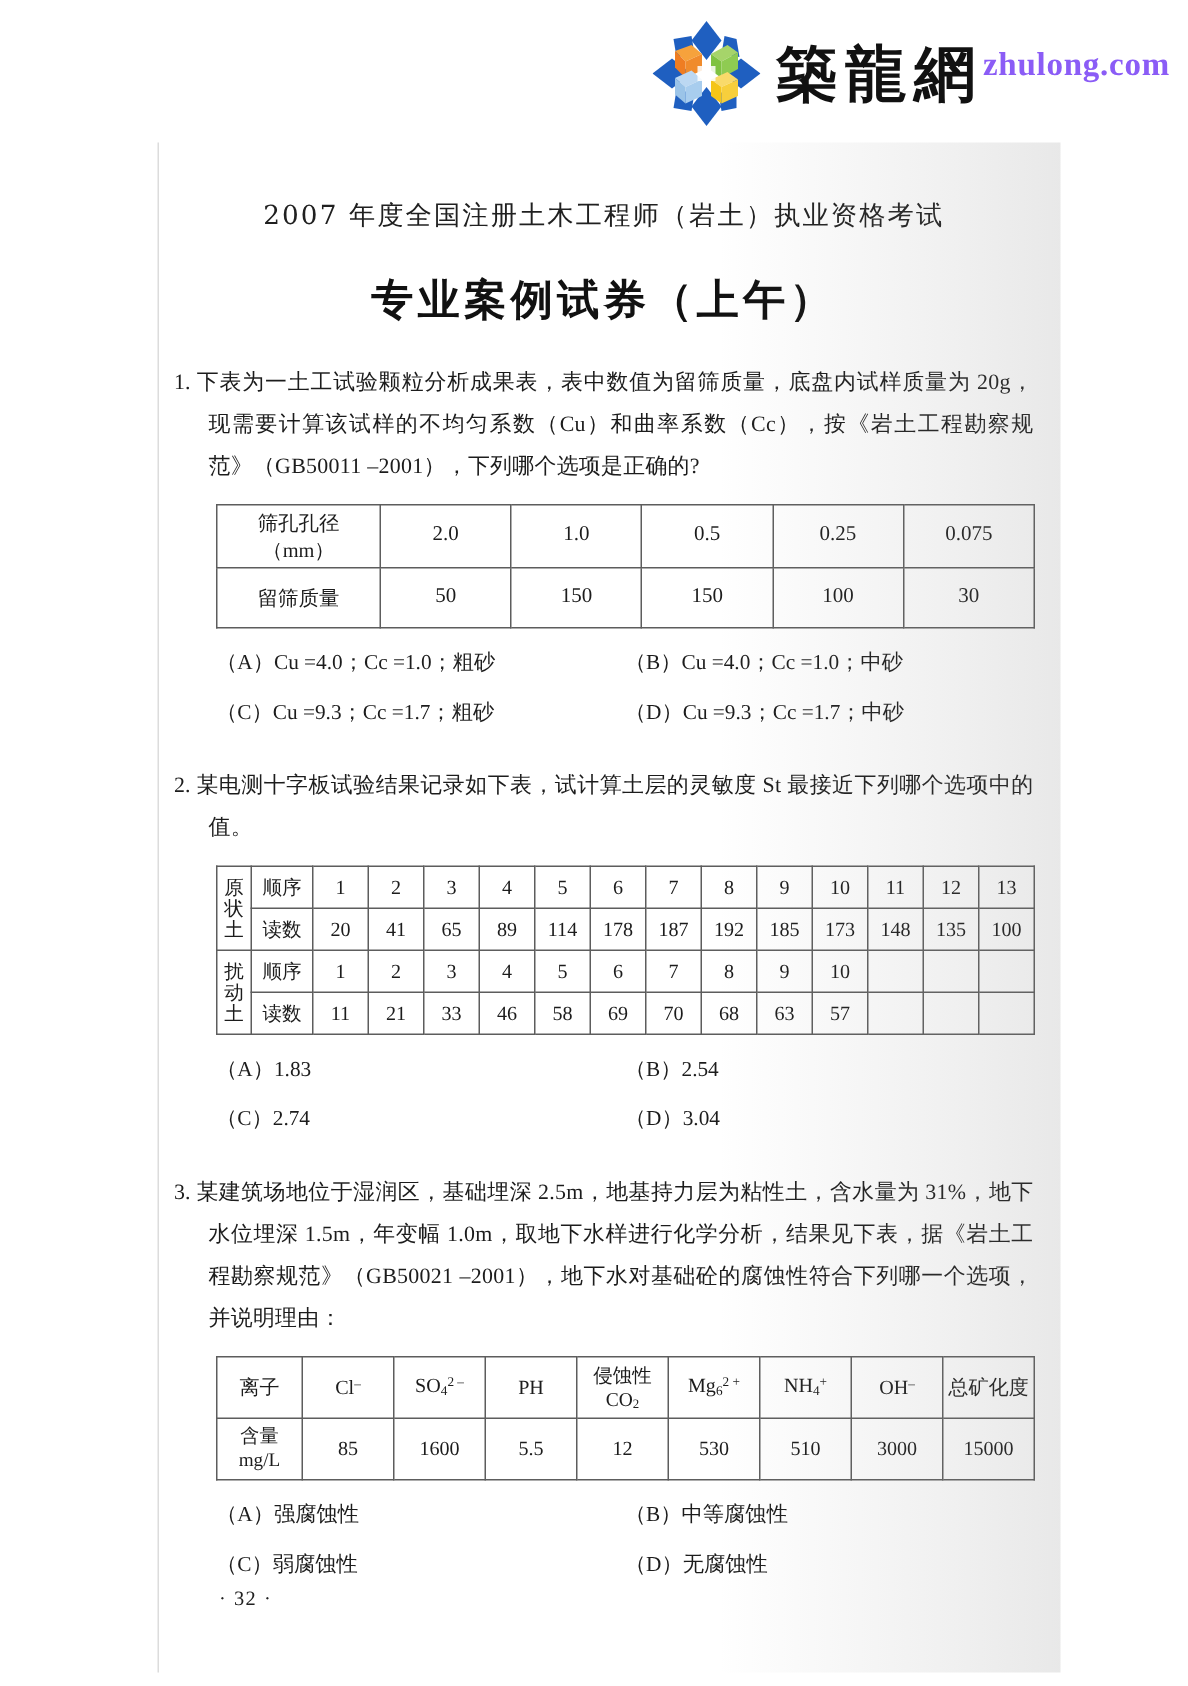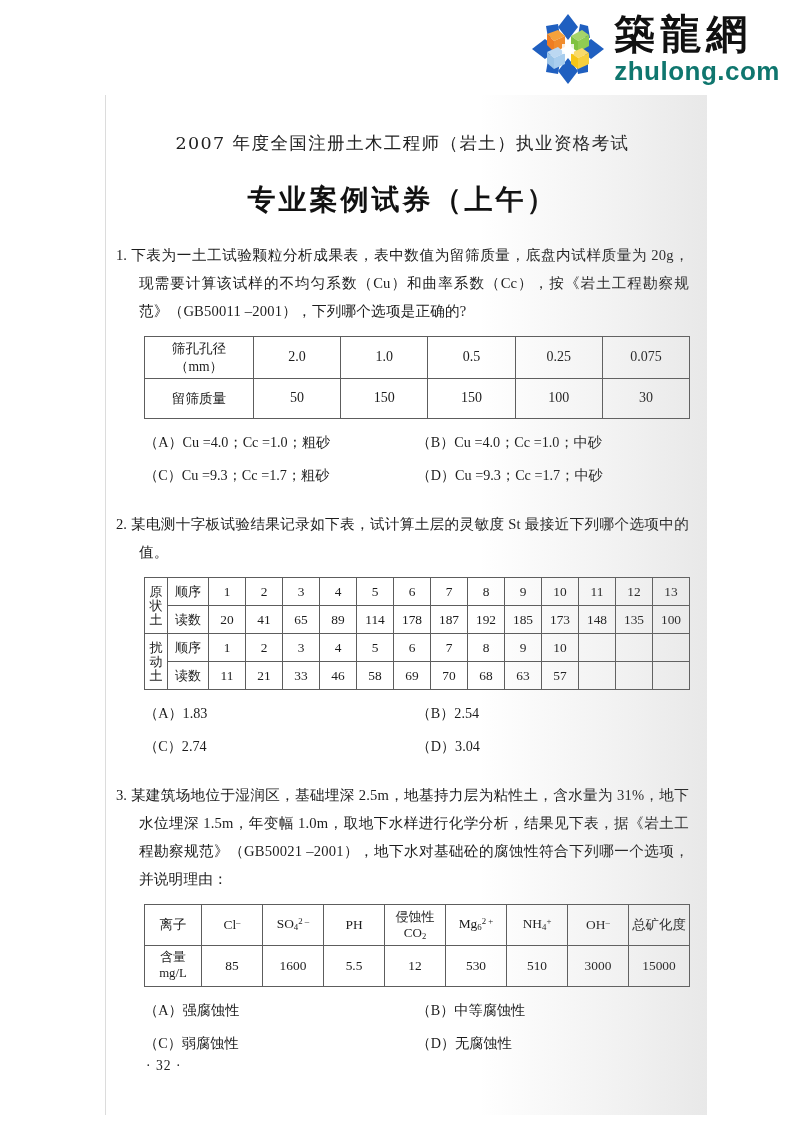--- a/index.html
+++ b/index.html
@@ -26,37 +26,37 @@
     gap: 10px;
   }
   #logo-mark {
     width: 72px;
     height: 70px;
     position: relative;
     flex: none;
   }
   #logo-text-wrap {
     display: flex;
-    flex-direction: column;
+    flex-direction: row;
     align-items: flex-start;
     line-height: 1;
   }
   #logo-cn {
     font-family: "DejaVu Sans", sans-serif;
     font-size: 41px;
     font-weight: bold;
     letter-spacing: 5px;
     color: #111;
   }
   #logo-en {
-    font-family: Liberation Sans, sans-serif;
-    font-size: 26px;
+    font-family: Liberation Serif, serif;
+    font-size: 22px;
     font-weight: bold;
     letter-spacing: 0.5px;
-    color: #0f766e;
+    color: #8b5cf6;
     margin-top: 3px;
   }
 
   
   #scan-page {
     position: absolute;
     left: 105px;
     top: 95px;
     width: 602px;
     height: 1020px;

